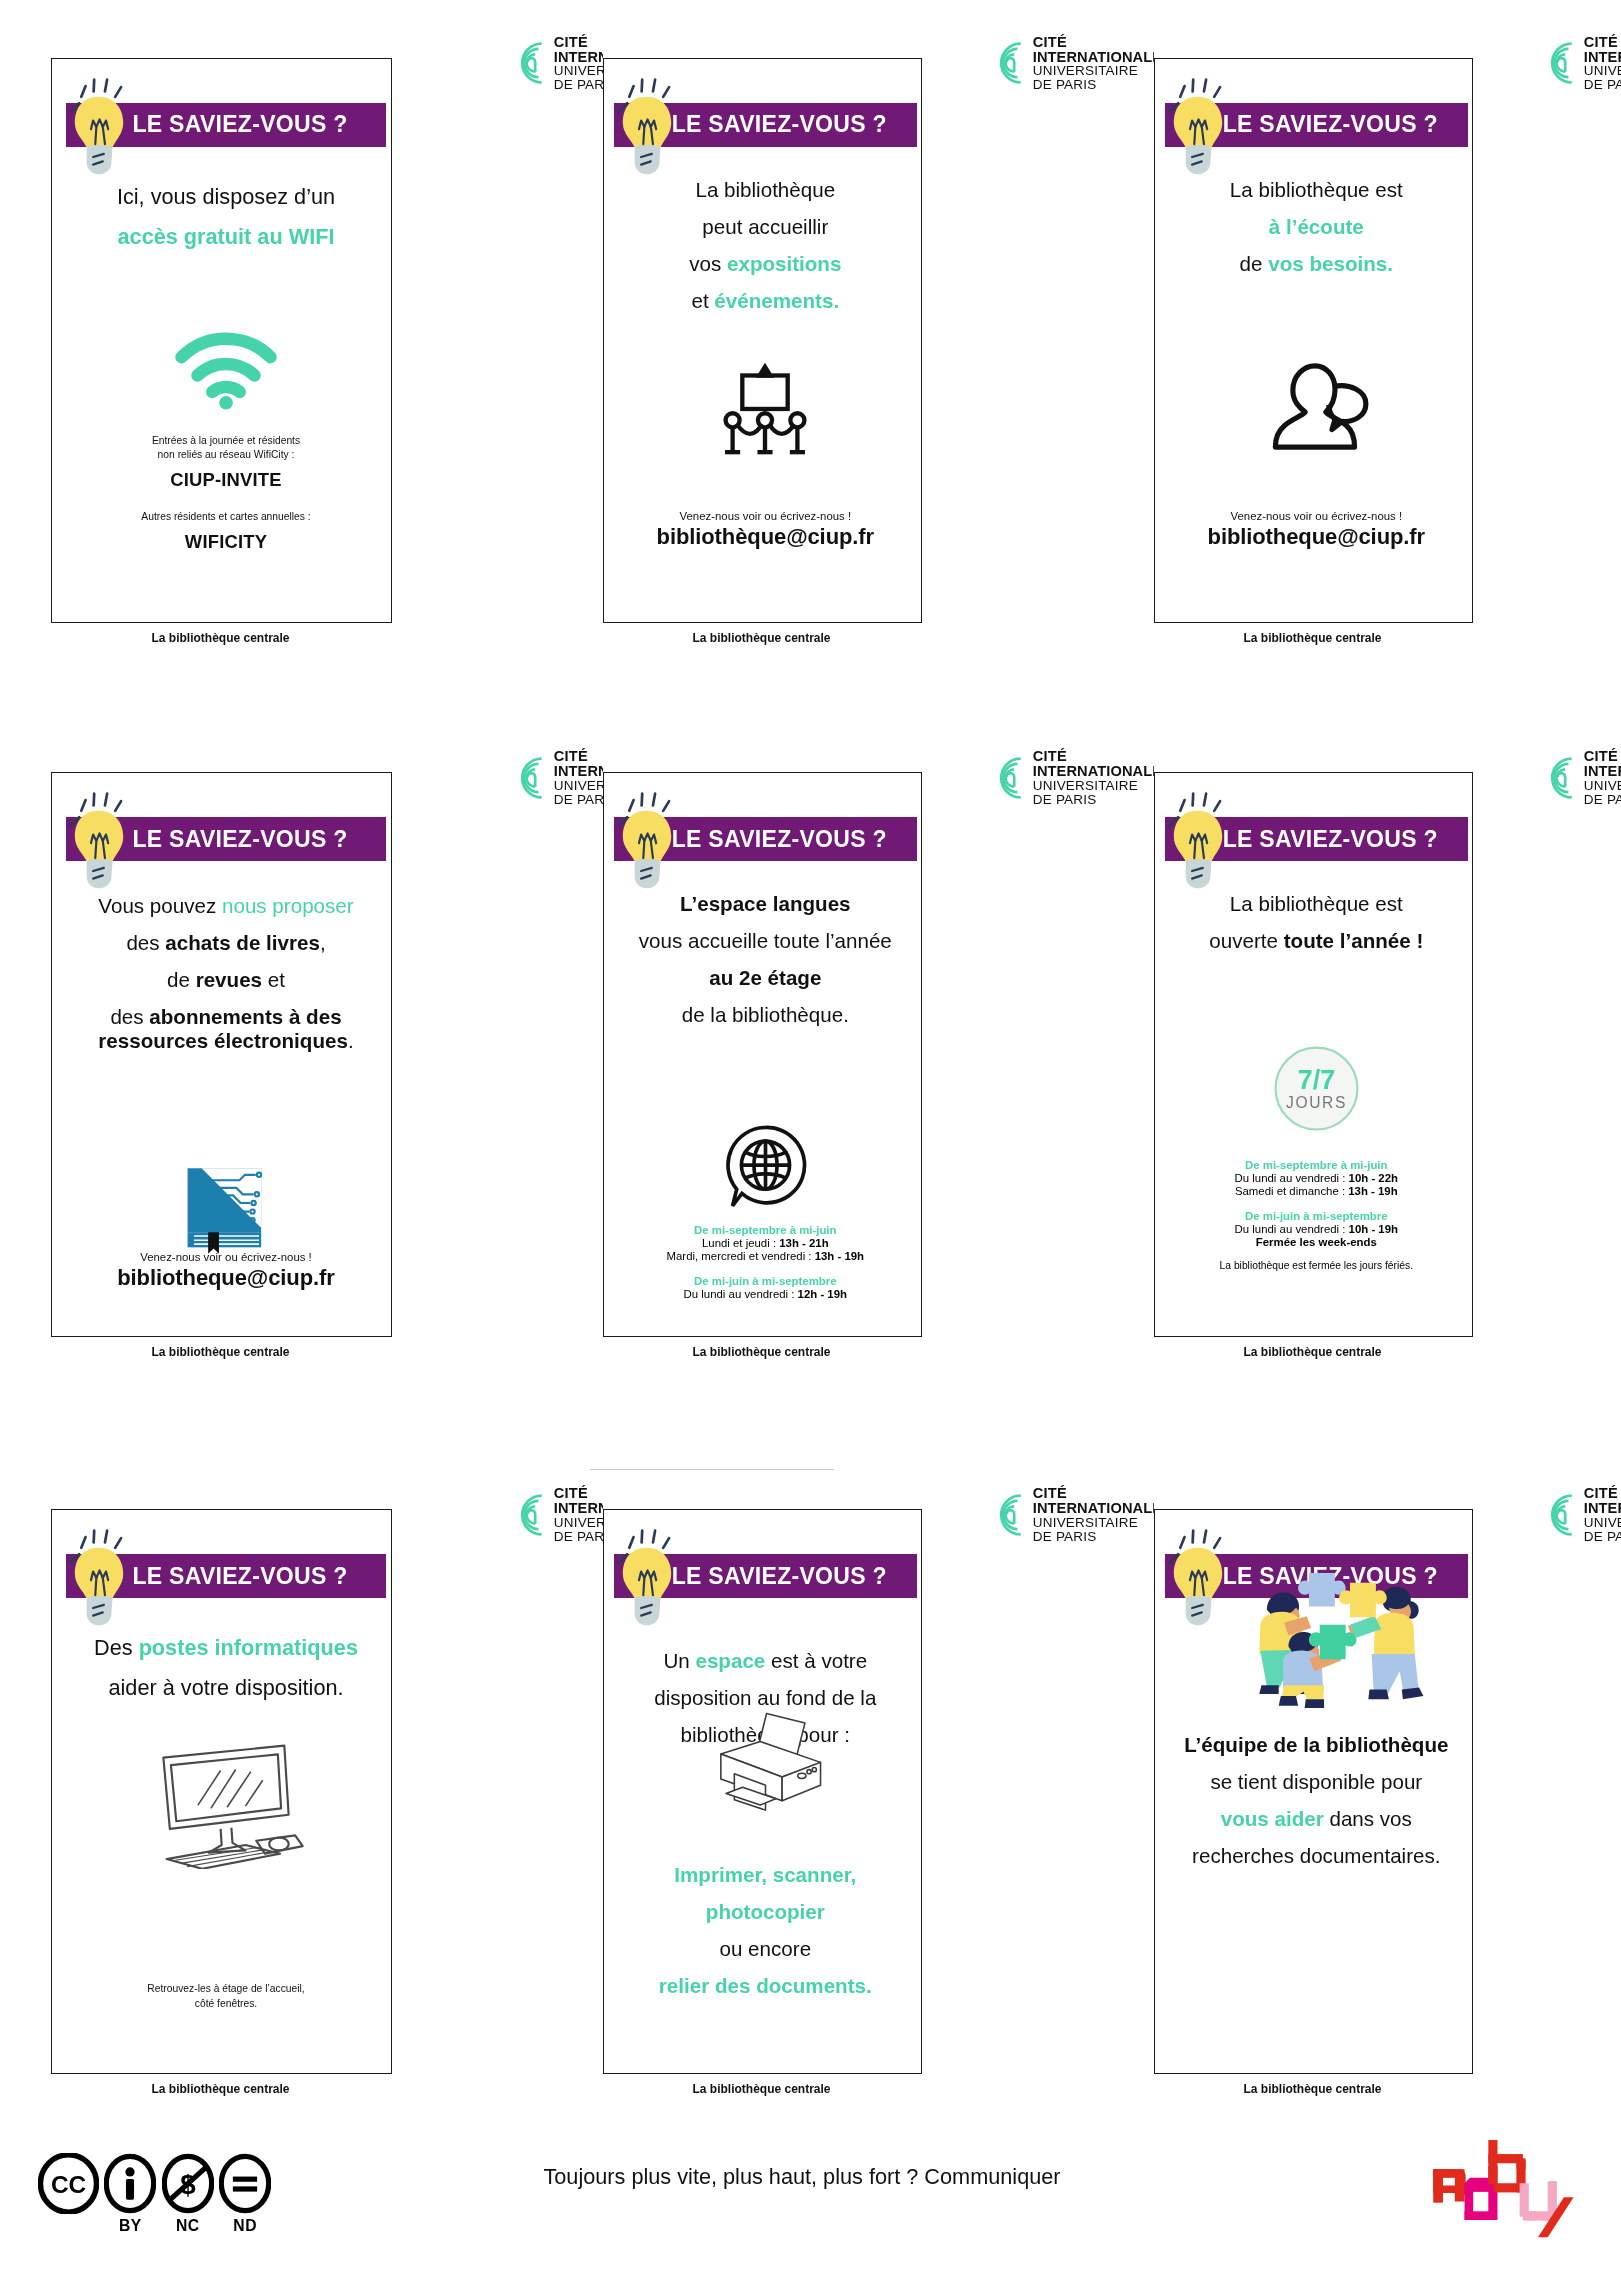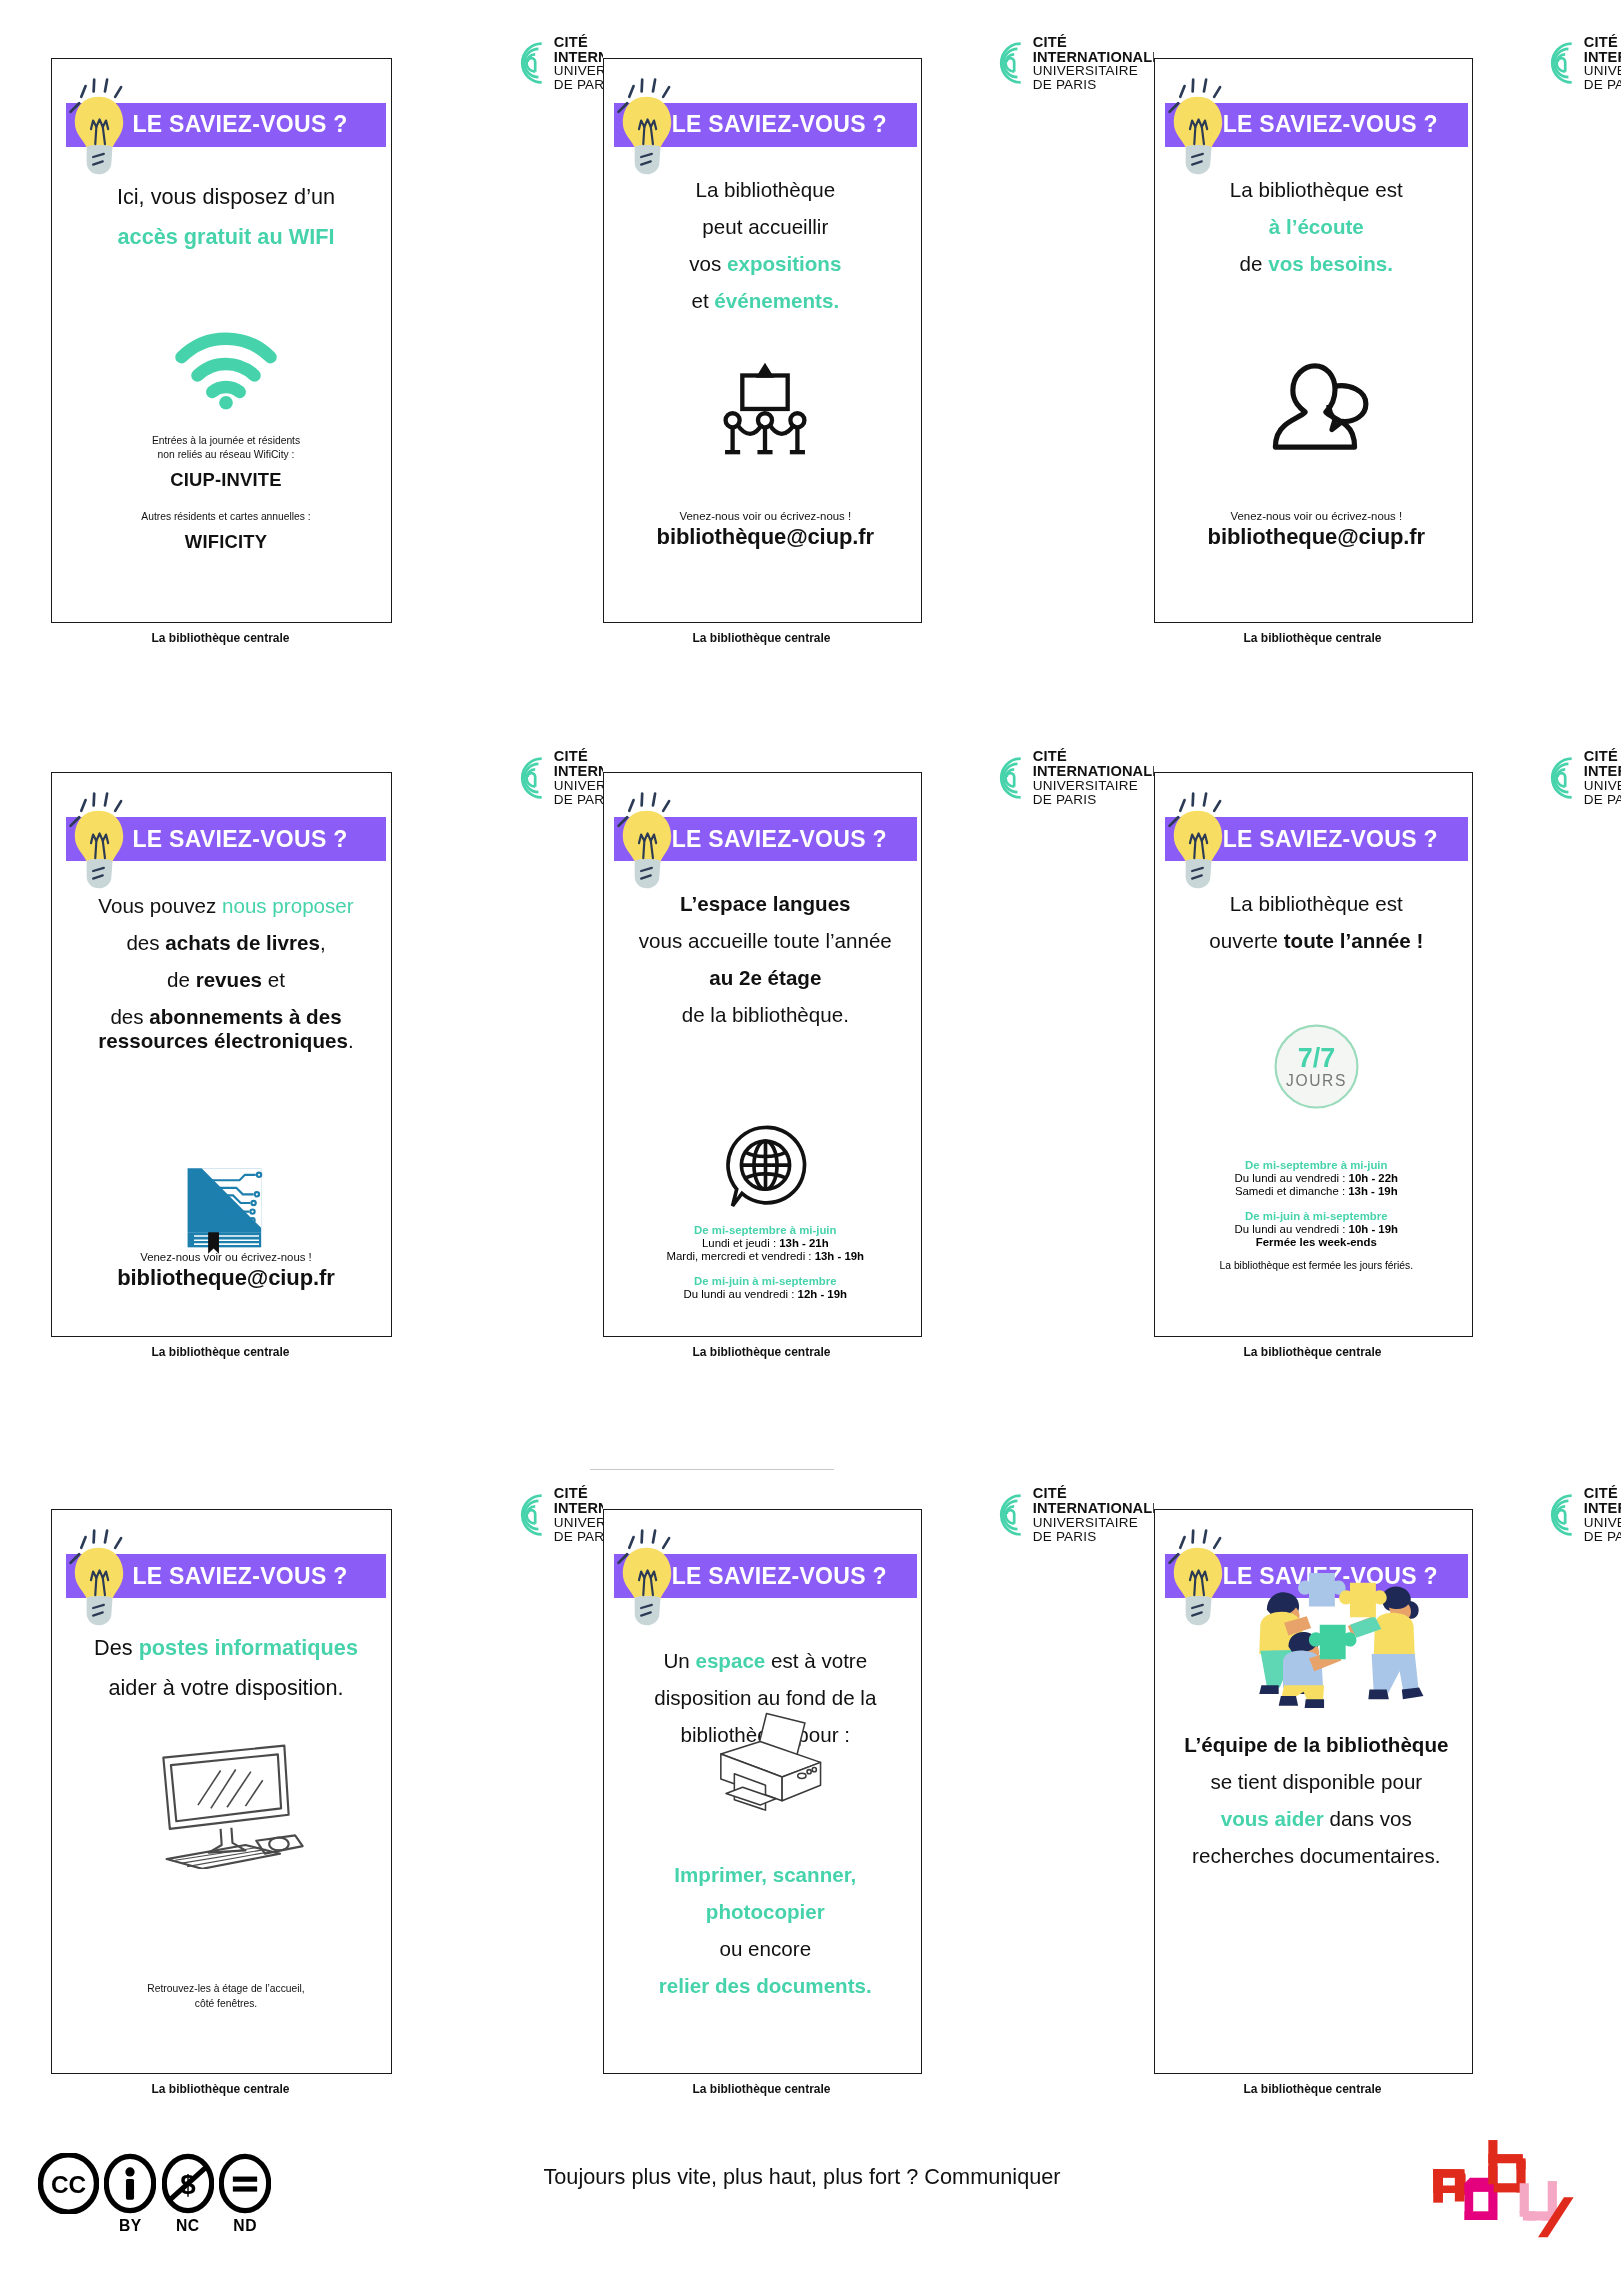--- a/index.html
+++ b/index.html
@@ -15,21 +15,21 @@
   .ciup-mark{width:40px;height:52px;flex:0 0 auto;}
   .ciup-words{display:flex;flex-direction:column;line-height:1.02;}
   .ciup-words span{white-space:nowrap;color:#111;}
   .cw1{font-size:14.6px;font-weight:700;letter-spacing:0.2px;}
   .cw2{font-size:14.6px;font-weight:700;letter-spacing:0.1px;}
   .cw3{font-size:13.5px;font-weight:400;letter-spacing:0.2px;}
   .cw4{font-size:13.5px;font-weight:400;letter-spacing:0.2px;}
 
   
   .banner-wrap{position:absolute;}
-  .banner{position:absolute;background:#8b5cf6;display:flex;align-items:center;}
+  .banner{position:absolute;background:#701a75;display:flex;align-items:center;}
   .banner-title{color:#fff;font-weight:700;font-size:23px;letter-spacing:0.3px;width:100%;text-align:center;padding-left:28px;box-sizing:border-box;}
   .bulb{position:absolute;left:-3.2px;top:-30px;width:71px;height:116px;}
 
   
   .body-text{position:absolute;text-align:center;color:#111;}
   .line{margin:0 0 7.6px 0;}
   .g{color:#46D3AB;}
   .b{font-weight:700;}
   .gb{color:#46D3AB;font-weight:700;}
 
@@ -473,21 +473,21 @@
       <path d="M74 100 L78 132"></path>
       <path d="M56 156 L76 150"></path>
       <path d="M56 170 L74 164"></path>
     </g>
   </svg>
     </div>
       <div class="body-text" style="left:10.8px;top:145px;width:303px;">
         <p class="line" style="font-size:20.6px;margin-bottom:13px"><span class="">La bibliothèque est</span></p>
         <p class="line" style="font-size:20.6px;margin-bottom:13px"><span class="">ouverte </span><span class="b">toute l’année !</span></p>
       </div>
-      <div style="position:absolute;left:10.8px;top:270px;width:303px;display:flex;justify-content:center;">
+      <div style="position:absolute;left:10.8px;top:292px;width:303px;display:flex;justify-content:center;">
         <svg viewBox="0 0 180 180" width="97" height="97">
     <circle cx="90" cy="92" r="76" fill="#F4F6F4" stroke="#9ADBBC" stroke-width="4"></circle>
     <text x="90" y="92" text-anchor="middle" font-family="Liberation Sans, sans-serif" font-size="50" font-weight="700" fill="#46D3AB">7/7</text>
     <text x="90" y="128" text-anchor="middle" font-family="Liberation Sans, sans-serif" font-size="29" letter-spacing="3" fill="#777">JOURS</text>
   </svg>
       </div>
       <div class="hours" style="left:10.8px;top:412px;width:303px;position:absolute;">
         <p class="hd">De mi-septembre à mi-juin</p>
         <p class="hl">Du lundi au vendredi : <b>10h - 22h</b></p>
         <p class="hl">Samedi et dimanche : <b>13h - 19h</b></p>

